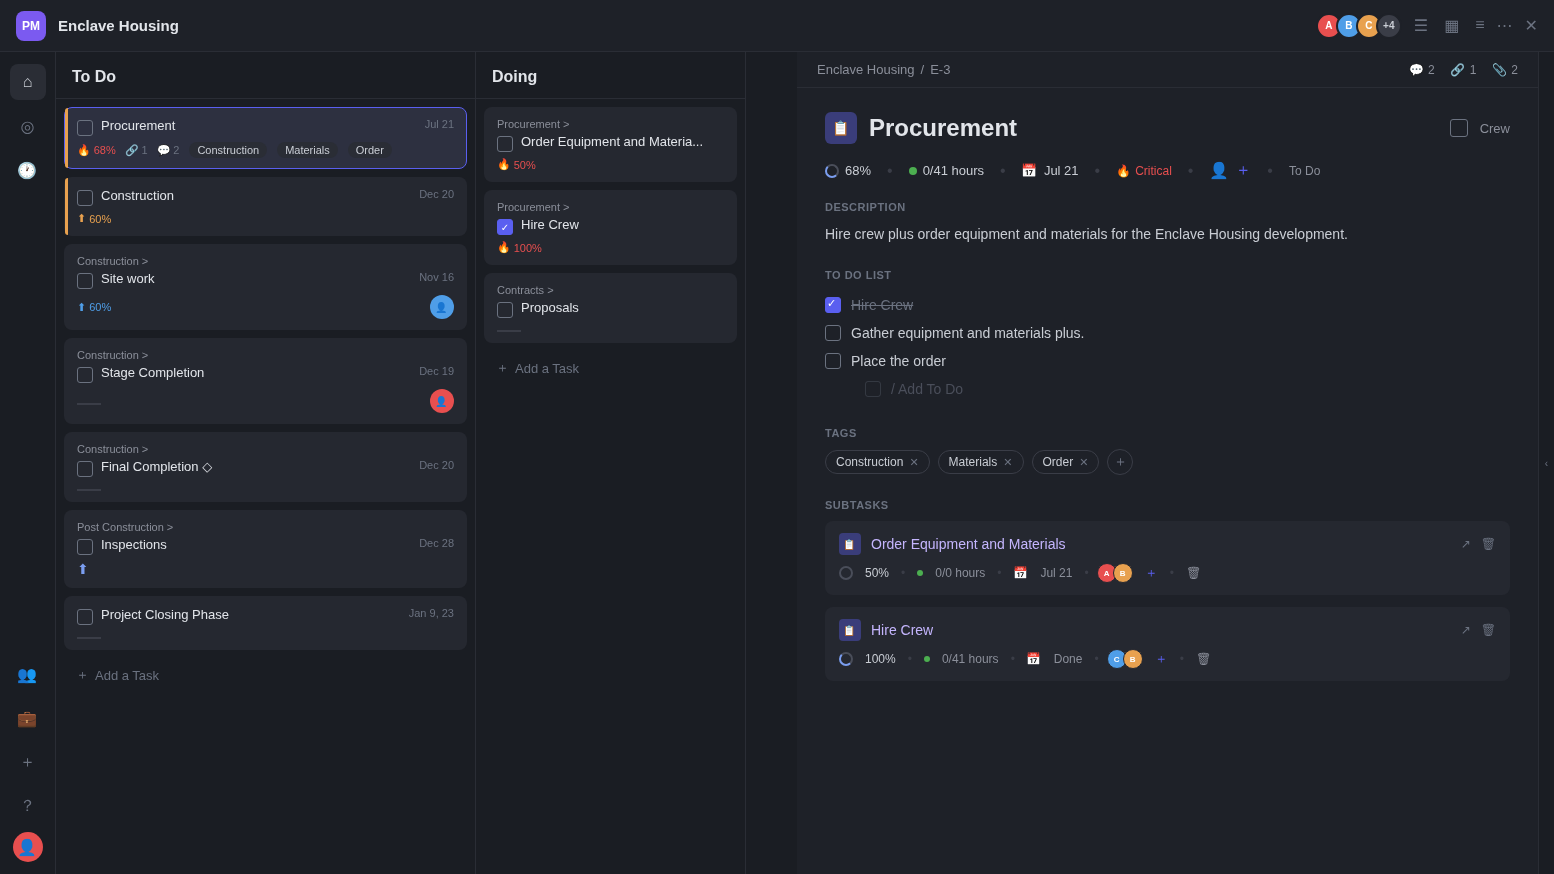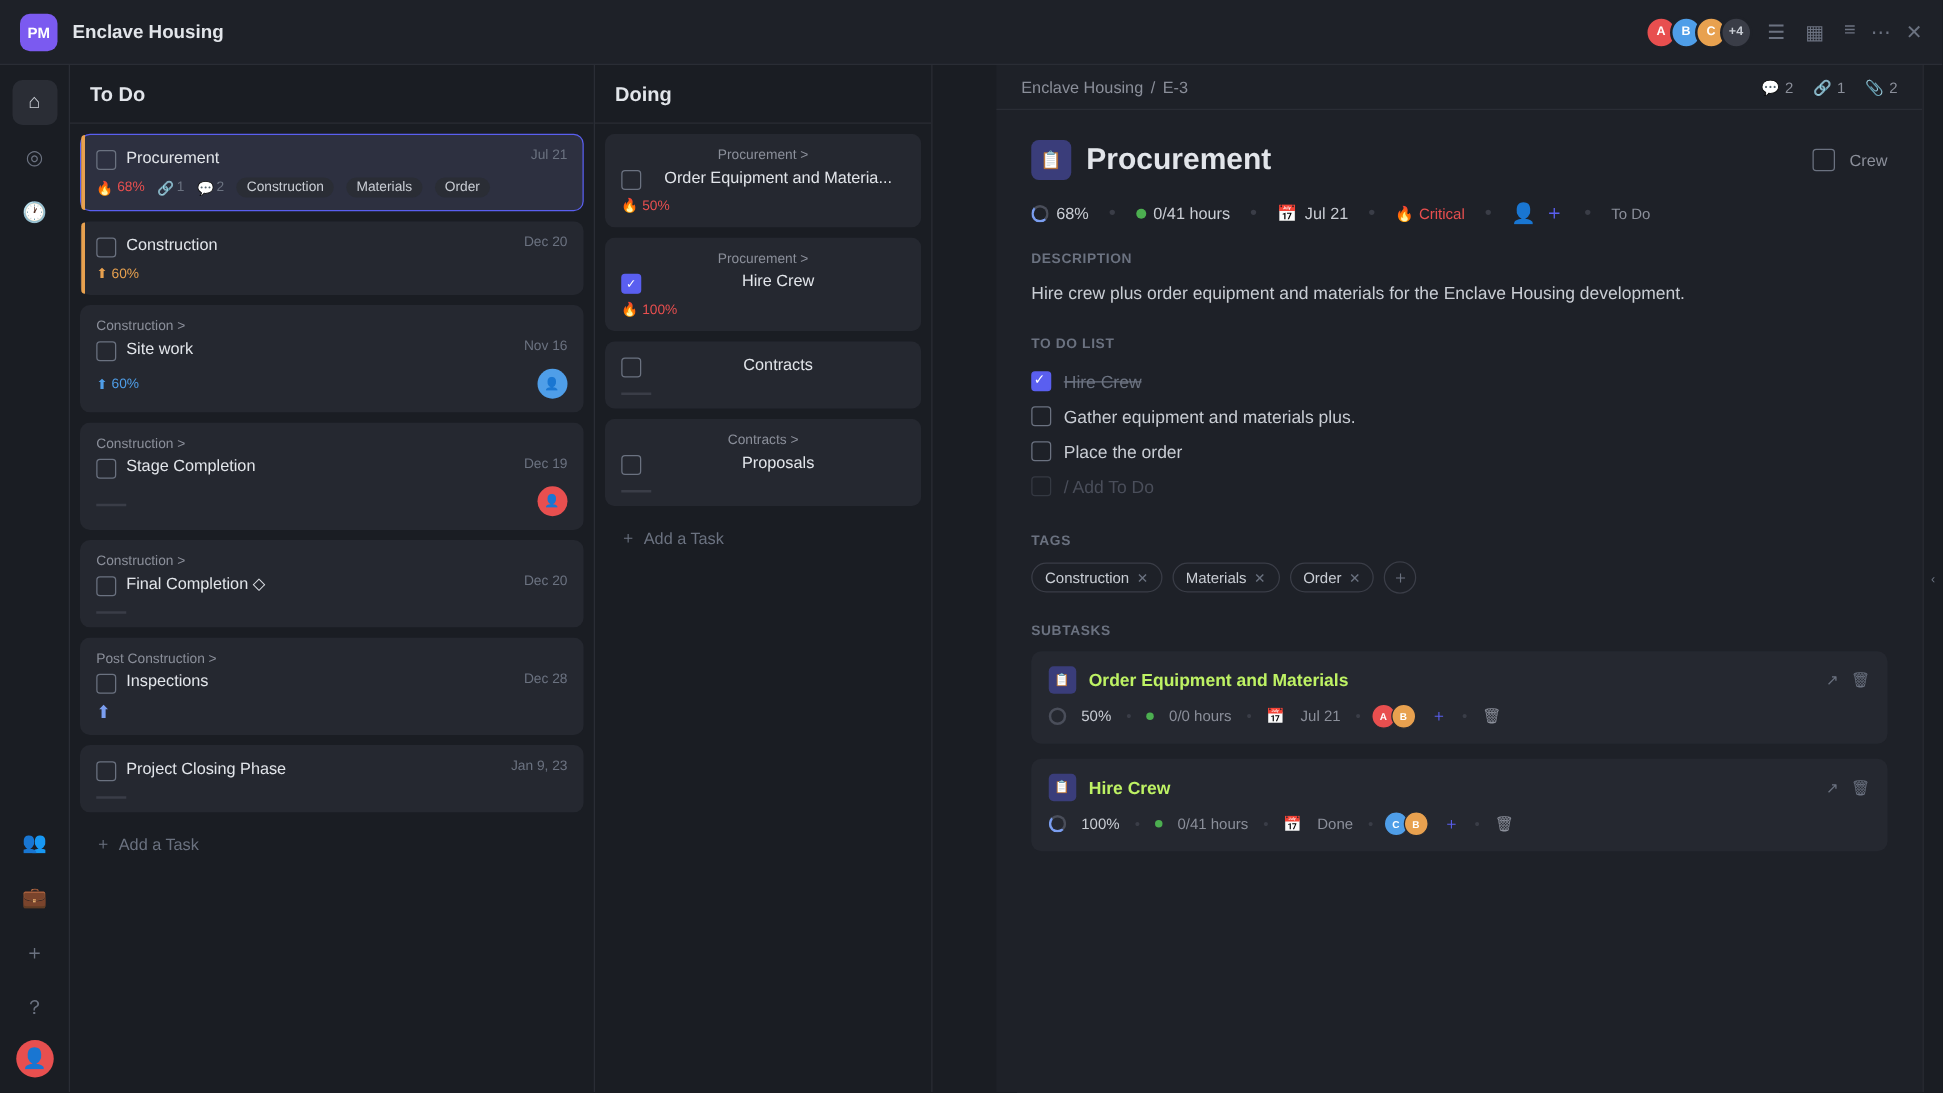--- a/index.html
+++ b/index.html
@@ -272,21 +272,21 @@
       border-color: #5a5ff0;
       position: relative;
     }
     .todo-cb.checked::after {
       content: '✓';
       position: absolute;
       top: -1px; left: 1px;
       color: white; font-size: 11px;
     }
     .todo-add-input {
-      display: flex; align-items: center; gap: 10px; padding: 6px 0;
+      display: flex; align-items: center; gap: 10px; padding: 6px 0; margin-left: 40px;
     }
     .todo-add-placeholder { color: #4a4e5a; font-size: 14px; flex: 1; cursor: text; }
     .tags-row { display: flex; align-items: center; gap: 8px; flex-wrap: wrap; margin-bottom: 24px; }
     .tag-badge {
       display: flex; align-items: center; gap: 6px;
       padding: 4px 10px;
       border-radius: 12px;
       font-size: 12px;
       border: 1px solid #3a3d47;
       color: #c9cdd4;
@@ -302,21 +302,21 @@
     .subtask-title-row {
       display: flex; align-items: center; gap: 10px; margin-bottom: 8px;
     }
     .subtask-icon {
       width: 22px; height: 22px;
       background: #3a3d7a;
       border-radius: 4px;
       display: flex; align-items: center; justify-content: center;
       color: #7b9ef0; font-size: 10px;
     }
-    .subtask-title { color: #bef264; font-size: 14px; font-weight: 700; flex: 1; }
+    .subtask-title { color: #c4b5fd; font-size: 14px; font-weight: 400; flex: 1; }
     .subtask-ext { color: #6b7280; cursor: pointer; font-size: 12px; }
     .subtask-trash { color: #6b7280; cursor: pointer; font-size: 12px; }
     .subtask-meta {
       display: flex; align-items: center; gap: 12px; font-size: 12px; color: #8b8f9a;
     }
     .subtask-percent { color: #c9cdd4; font-weight: 500; }
     .subtask-dot { width: 6px; height: 6px; border-radius: 50%; background: #4caf50; }
     .subtask-avatar-group { display: flex; gap: -2px; }
     .subtask-avatar {
       width: 20px; height: 20px;
@@ -329,21 +329,21 @@
     .right-collapse {
       width: 16px;
       background: #1a1d23;
       border-left: 1px solid #2a2d35;
       display: flex; align-items: center; justify-content: center;
       cursor: pointer;
       color: #6b7280;
       font-size: 10px;
     }
     
-    .doing-col .task-card { background: #252830; text-align: center; }
+    .doing-col .task-card { background: #252830; }
     
     .half-circle {
       display: inline-block;
       width: 14px; height: 14px;
       border-radius: 50%;
       border: 2px solid #4a4e5a;
       border-left-color: #7b9ef0;
       border-bottom-color: #7b9ef0;
     }
   </style>
@@ -506,29 +506,20 @@
           <div class="task-sub">Procurement &gt;</div>
           <div class="task-card-header">
             <div class="task-checkbox checked" style="background:#5a5ff0;border-color:#5a5ff0;display:flex;align-items:center;justify-content:center;color:white;font-size:10px;">✓</div>
             <span class="task-title">Hire Crew</span>
           </div>
           <div class="task-meta">
             <span class="task-fire">🔥 <span>100%</span></span>
           </div>
         </div>
 
-        <div class="task-card">
-          <div class="task-card-header">
-            <div class="task-checkbox"></div>
-            <span class="task-title">Contracts</span>
-          </div>
-          <div class="task-meta">
-            <div class="task-divider"></div>
-          </div>
-        </div>
 
         <div class="task-card">
           <div class="task-sub">Contracts &gt;</div>
           <div class="task-card-header">
             <div class="task-checkbox"></div>
             <span class="task-title">Proposals</span>
           </div>
           <div class="task-meta">
             <div class="task-divider"></div>
           </div>

